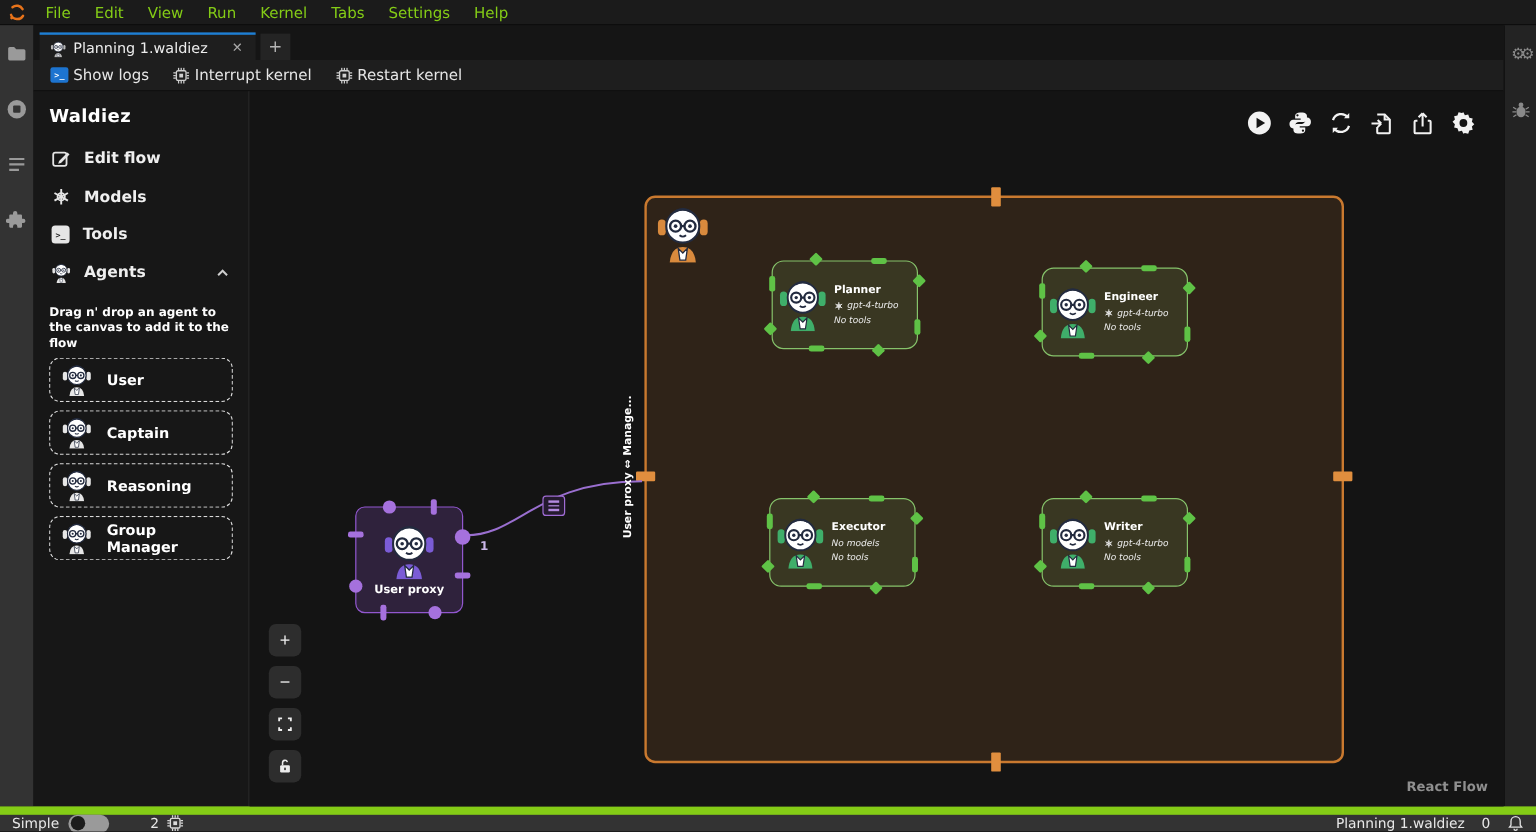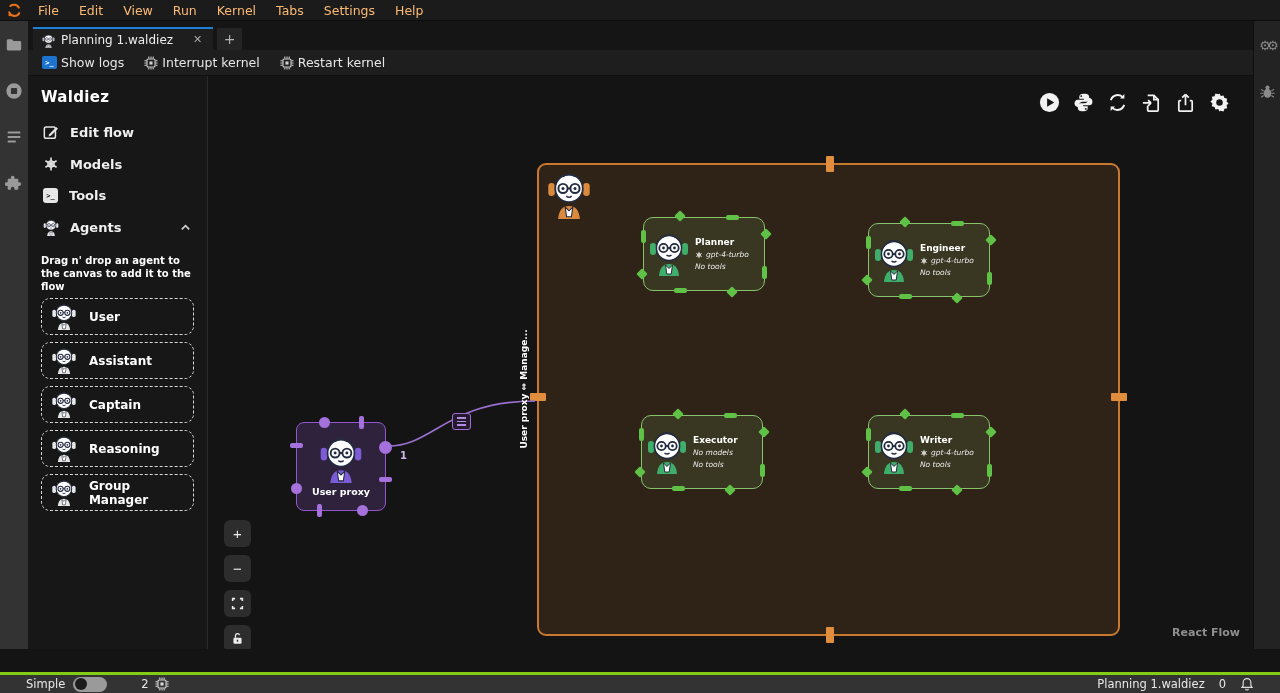--- a/index.html
+++ b/index.html
@@ -5,21 +5,21 @@
   * { margin:0; padding:0; box-sizing:border-box; }
   html,body { width:1280px; height:693px; background:#141414; overflow:hidden; }
   body { font-family:"DejaVu Sans","Liberation Sans",sans-serif; color:#e6e6e6; }
   .app { width:1280px; height:693px; display:flex; flex-direction:column; position:relative; }
   svg.defs { position:absolute; width:0; height:0; }
 
   
   .menubar { height:21px; background:#1b1b1b; display:flex; align-items:center; flex:0 0 21px; border-bottom:1px solid #0d0d0d; }
   .logo { width:28px; display:flex; justify-content:center; align-items:center; }
   .logo svg { width:16px; height:16px; }
-  .menu-item { font-size:12.5px; color:#fdba74; padding:0 10px; cursor:default; }
+  .menu-item { font-size:12.5px; color:#84cc16; padding:0 10px; cursor:default; }
 
   
   .main { flex:1 1 auto; display:flex; min-height:0; }
   .activitybar { width:28px; background:#333333; display:flex; flex-direction:column; align-items:center; padding-top:14px; gap:26px; }
   .activitybar .abtn { width:20px; height:20px; color:#9a9a9a; display:flex; align-items:center; justify-content:center; }
   .activitybar svg { width:18px; height:18px; }
 
   .dock { flex:1 1 auto; display:flex; flex-direction:column; min-width:0; background:#141414; }
   .tabstrip { height:29px; background:#151515; display:flex; align-items:flex-end; padding-left:5px; gap:4px; }
   .tab { height:23px; background:#1e1e1e; border-top:2px solid #1e7fd4; display:flex; align-items:center; gap:6px; padding:0 9px 0 9px; min-width:180px; }
@@ -112,21 +112,21 @@
 
   .attribution { position:absolute; right:13px; bottom:10px; font-size:11px; font-weight:600; color:#8f8f8f; z-index:6; }
 
   
   .rightbar { width:27px; background:#232323; border-left:1px solid #101010; display:flex; flex-direction:column; align-items:center; padding-top:15px; gap:28px; }
   .rightbar .rbtn { color:#8a8a8a; width:18px; height:18px; display:flex; align-items:center; justify-content:center; }
   .rightbar svg { width:17px; height:17px; }
   .gears-glyph { font-size:13px; letter-spacing:-4px; color:#8a8a8a; }
 
   
-  .statusbar { height:21px; background:#333333; border-top:3px solid #84cc16; display:flex; align-items:center; padding:0 26px; font-size:11.5px; color:#e8e8e8; flex:0 0 21px;margin-top:23px; }
+  .statusbar { height:21px; background:#333333; border-top:7px solid #84cc16; display:flex; align-items:center; padding:0 10px; font-size:11.5px; color:#e8e8e8; flex:0 0 21px; }
   .sb-left { display:flex; align-items:center; gap:8px; }
   .toggle { width:34px; height:15px; border-radius:8px; background:#9a9a9a; position:relative; }
   .toggle .knob { position:absolute; left:2px; top:1.5px; width:12px; height:12px; border-radius:50%; background:#1c1c1c; }
   .kgroup { display:flex; align-items:center; gap:6px; margin-left:26px; }
   .kgroup svg { width:14px; height:14px; color:#d8d8d8; }
   .sb-right { margin-left:auto; display:flex; align-items:center; gap:14px; }
   .sb-right svg { width:14px; height:14px; color:#e0e0e0; }
 </style>
 </head>
 <body>
@@ -349,26 +349,20 @@
           <div class="agent-card">
             <span class="robot"><svg>
                   <use href="#robot"></use>
                 </svg></span>
             <span class="aclabel">User</span>
           </div>
           <div class="agent-card">
             <span class="robot"><svg>
                   <use href="#robot"></use>
                 </svg></span>
-            <span class="aclabel">Assistant</span>
-          </div>
-          <div class="agent-card">
-            <span class="robot"><svg>
-                  <use href="#robot"></use>
-                </svg></span>
             <span class="aclabel">Captain</span>
           </div>
           <div class="agent-card">
             <span class="robot"><svg>
                   <use href="#robot"></use>
                 </svg></span>
             <span class="aclabel">Reasoning</span>
           </div>
           <div class="agent-card">
             <span class="robot"><svg>

